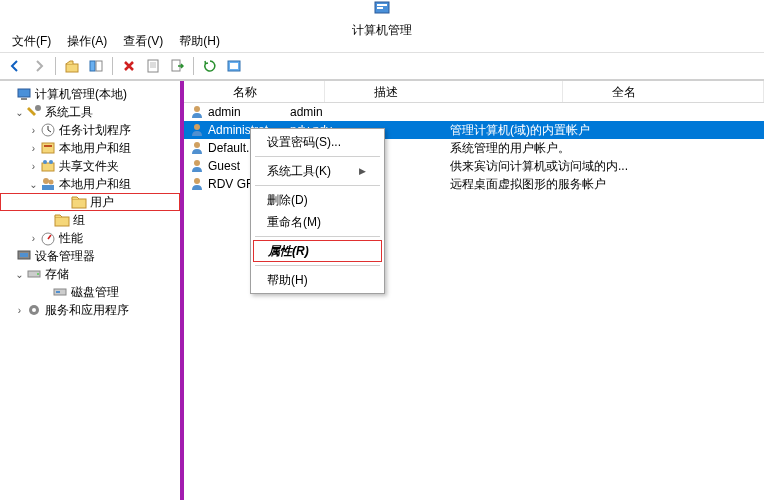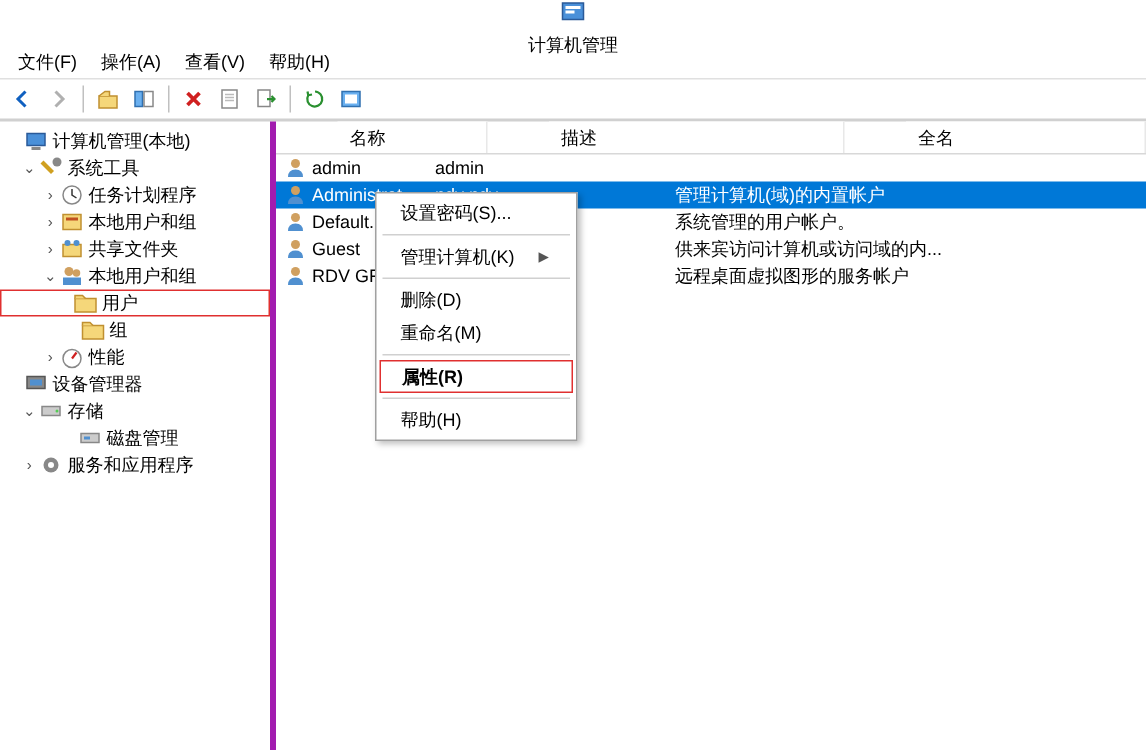--- a/index.html
+++ b/index.html
@@ -23,21 +23,21 @@
 .list-header { height: 22px; border-bottom: 1px solid #d8d8d8; display: flex; }
 .col-header { padding: 3px 8px; border-right: 1px solid #e8e8e8; background: #fff; cursor: default; margin-left: 41px; }
 .list-body { }
 .list-row { height: 18px; display: flex; align-items: center; cursor: default; }
 .list-row.selected { background: #0078d7; color: #fff; }
 .cell { padding: 0 6px; overflow: hidden; white-space: nowrap; text-overflow: ellipsis; display: flex; align-items: flex-end; gap: 4px; }
 .user-icon { width: 14px; height: 14px; flex-shrink: 0; }
 .ctx-menu { position: absolute; top: 47px; left: 66px; width: 135px; background: #fff; border: 1px solid #a0a0a0; box-shadow: 2px 2px 4px rgba(0,0,0,0.25); padding: 2px; }
 .ctx-item { height: 22px; display: flex; align-items: center; justify-content: space-between; padding: 0 16px 0 14px; cursor: default; }
 .ctx-item.highlighted { border: 1px solid #e03030; }
-.ctx-bold { font-weight: bold; }
+.ctx-bold { font-weight: bold; font-style: italic; }
 .ctx-sep { height: 1px; background: #d0d0d0; margin: 3px 2px; }
 .ctx-arrow { font-size: 9px; color: #555; }
 </style>
 </head>
 <body>
 
 <div class="titlebar">
   <span class="title-icon">
     <svg viewBox="0 0 16 16">
         <rect x="1" y="2" width="14" height="11" fill="#4a90d9" stroke="#2a5a99"></rect>
@@ -171,21 +171,21 @@
         <span class="tree-toggle">⌄</span>
         <span class="tree-icon">
           <svg viewBox="0 0 16 16">
             <circle cx="6" cy="5" r="3" fill="#d0a060"></circle>
             <circle cx="11" cy="6" r="2.5" fill="#d0a060"></circle>
             <rect x="2" y="9" width="12" height="5" fill="#5090d0"></rect>
           </svg>
         </span>
         <span>本地用户和组</span>
       </div>
-    <div class="tree-node selected" style="padding-left:36px">
+    <div class="tree-node selected" style="padding-left:58px">
         <span class="tree-noexp"></span>
         <span class="tree-icon">
           <svg viewBox="0 0 16 16">
             <rect x="1" y="5" width="14" height="9" fill="#f5d77a" stroke="#c09030"></rect>
             <path d="M1 5 L1 3 L6 3 L8 5" fill="#f5d77a" stroke="#c09030"></path>
           </svg>
         </span>
         <span>用户</span>
       </div>
     <div class="tree-node" style="padding-left:42px">
@@ -333,21 +333,21 @@
           </div>
       </div>
     </div>
 
     <div class="ctx-menu">
       <div class="ctx-item">
           <span>设置密码(S)...</span>
         </div>
       <div class="ctx-sep"></div>
       <div class="ctx-item">
-          <span>管理计算机(K)</span>
+          <span>系统工具(K)</span>
           <span class="ctx-arrow">▶</span>
         </div>
       <div class="ctx-sep"></div>
       <div class="ctx-item">
           <span>删除(D)</span>
         </div>
       <div class="ctx-item">
           <span>重命名(M)</span>
         </div>
       <div class="ctx-sep"></div>

